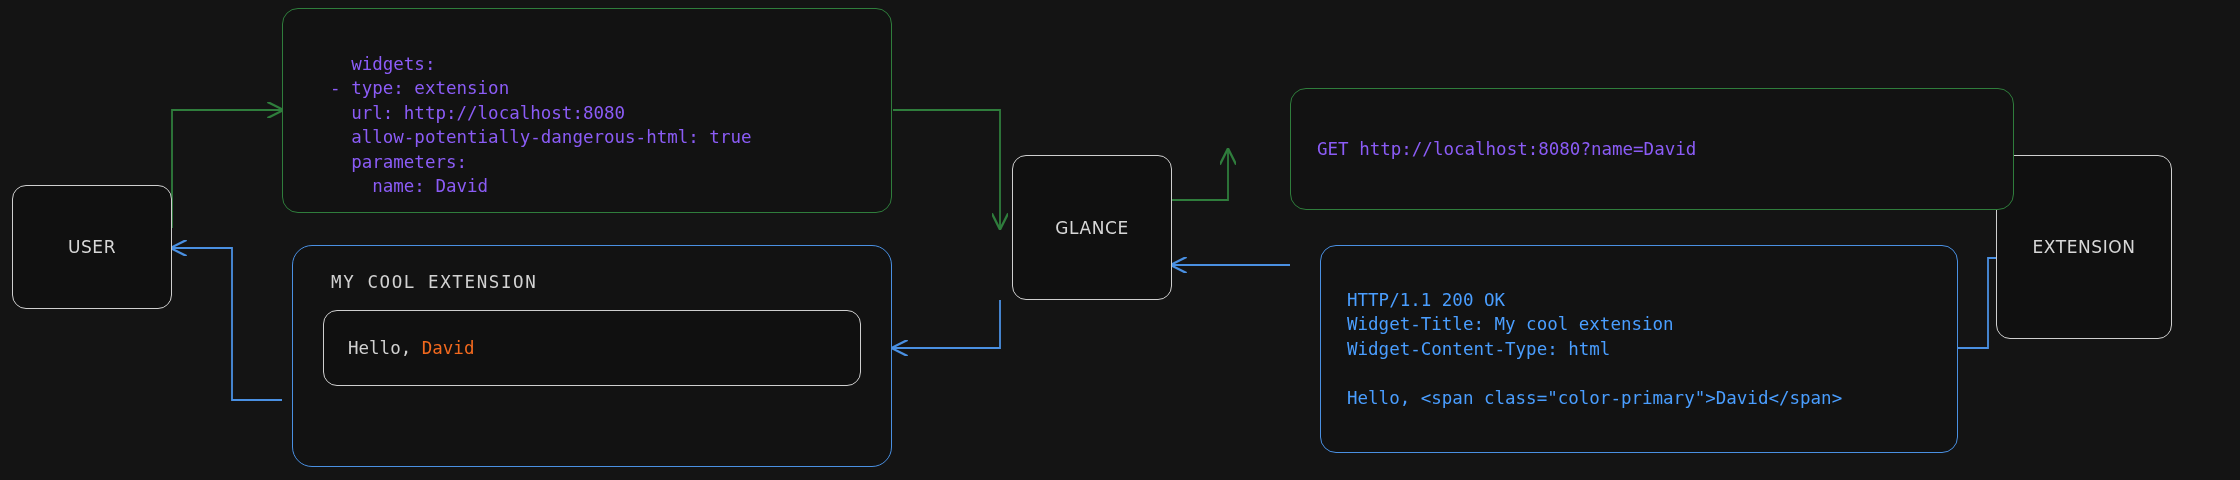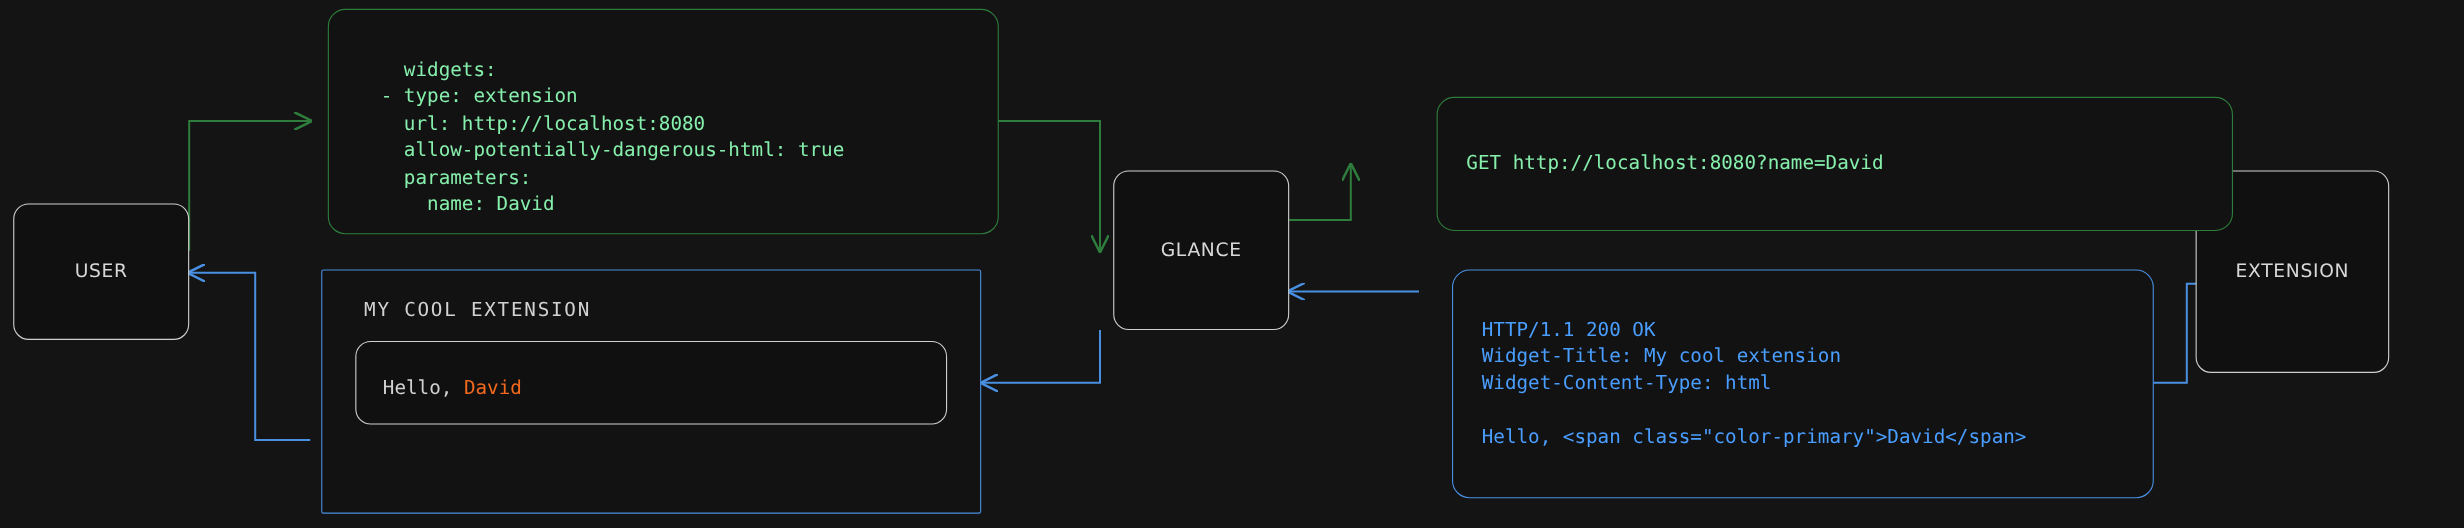--- a/index.html
+++ b/index.html
@@ -47,53 +47,52 @@
     border-radius: 16px;
     background: #121212;
     padding: 18px 26px;
     font-family: "DejaVu Sans Mono", monospace;
     font-size: 17.5px;
     line-height: 24.5px;
     white-space: pre;
   }
   .msgbox.green {
     border: 1.7px solid #2f7d3c;
-    color: #86efac;
-    margin-left: 16px;
+    color: #8b5cf6;
   }
   .msgbox.blue {
     border: 1.7px solid #4a90e2;
     color: #4a9eff;
     margin-left: 30px;
   }
   .widget-box {
     position: absolute;
     box-sizing: border-box;
     border: 1.7px solid #4a90e2;
-    border-radius: 2px;
+    border-radius: 20px;
     background: #121212;
     padding: 26px 30px;
   }
   .widget-title {
     color: #d2d2d2;
     font-family: "DejaVu Sans Mono", monospace;
     font-size: 17.5px;
     letter-spacing: 1.6px;
     margin-bottom: 18px;
     padding-left: 8px;
   }
   .widget-card {
     box-sizing: border-box;
     border: 1.4px solid #cfcfcf;
     border-radius: 14px;
     background: #101010;
     padding: 22px 24px;
     min-height: 76px;
     display: flex;
-    align-items: flex-end;
+    align-items: center;
   }
   .widget-card-text {
     color: #d2d2d2;
     font-family: "DejaVu Sans Mono", monospace;
     font-size: 17.5px;
     white-space: pre;
   }
   .accent-name {
     color: #f2691e;
   }

